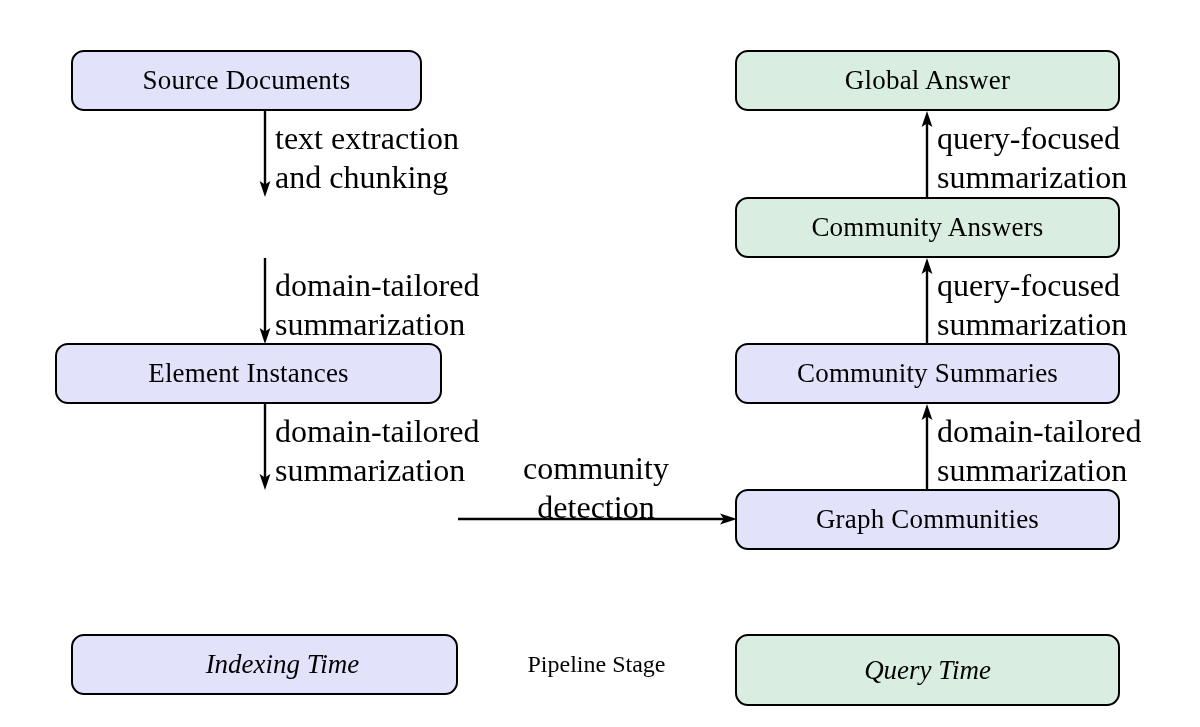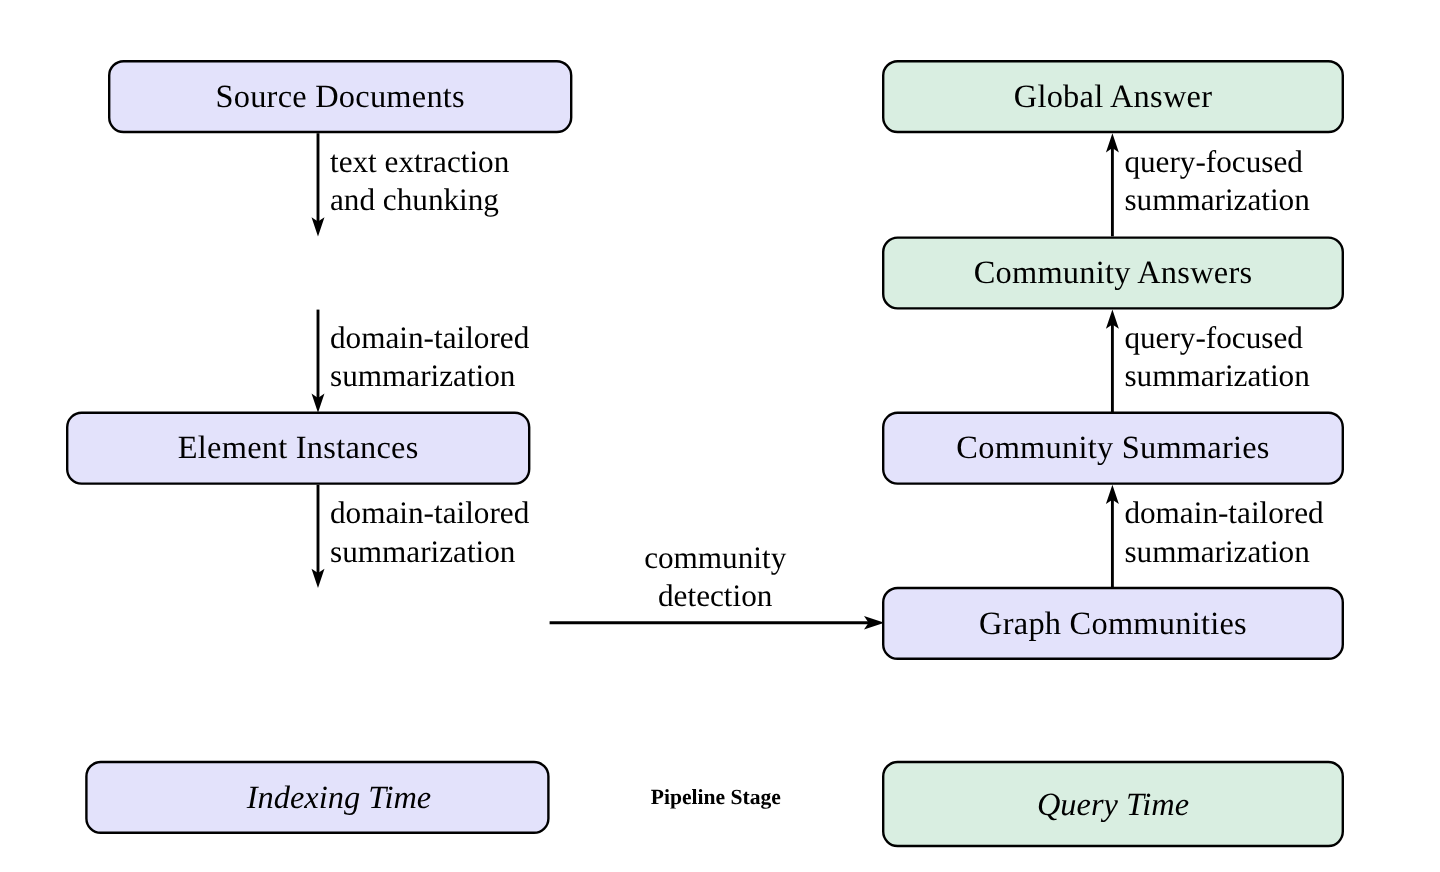--- a/index.html
+++ b/index.html
@@ -48,53 +48,53 @@
     white-space: nowrap;
   }
   .legend-box.indexing { background: #e3e2fb; padding-left: 36px; }
   .legend-box.query    { background: #d9eee1; }
 
   .legend-center {
     position: absolute;
     display: flex;
     align-items: center;
     justify-content: center;
-    font-size: 18px;
-    font-weight: bold;
+    font-size: 24px;
+    font-weight: normal;
     color: #000000;
     white-space: nowrap;
   }
 
   
   .arrow {
     position: absolute;
     overflow: visible;
   }
 
   
   .edge-label {
     position: absolute;
-    font-size: 26px;
+    font-size: 32px;
     line-height: 1.22;
     color: #000000;
     white-space: nowrap;
   }
   .edge-label.left-anchored { text-align: left; }
   .edge-label.centered {
     text-align: center;
     transform: translateX(-50%);
   }
   .edge-label span { display: block; }
 </style>
 </head>
 <body>
 
 <div id="canvas">
 
-  <div class="node indexing" style="left:71px; top:50px; width:387px; height:61px;margin-left:19px;">
+  <div class="node indexing" style="left:71px; top:50px; width:351px; height:61px;">
     <span>Source Documents</span>
   </div>
 
   <svg class="arrow" style="left:255px; top:111px; width:20px; height:86px;" viewBox="0 0 20 86">
     <line x1="10" y1="0" x2="10" y2="76" stroke="#000" stroke-width="2.4"></line>
     <path d="M10 86 L4.6 70 L10 73.6 L15.4 70 Z" fill="#000"></path>
   </svg>
   <div class="edge-label left-anchored" style="left:275px; top:119px;">
     <span>text extraction</span>
     <span>and chunking</span>

